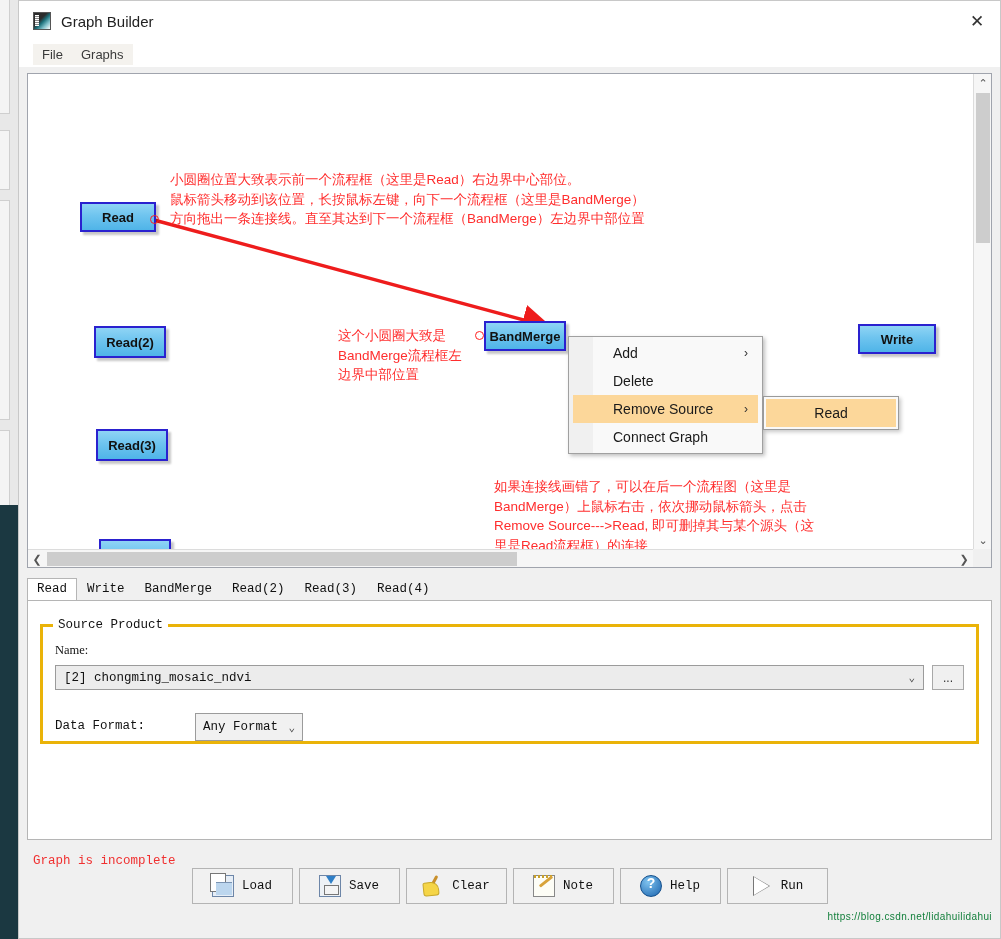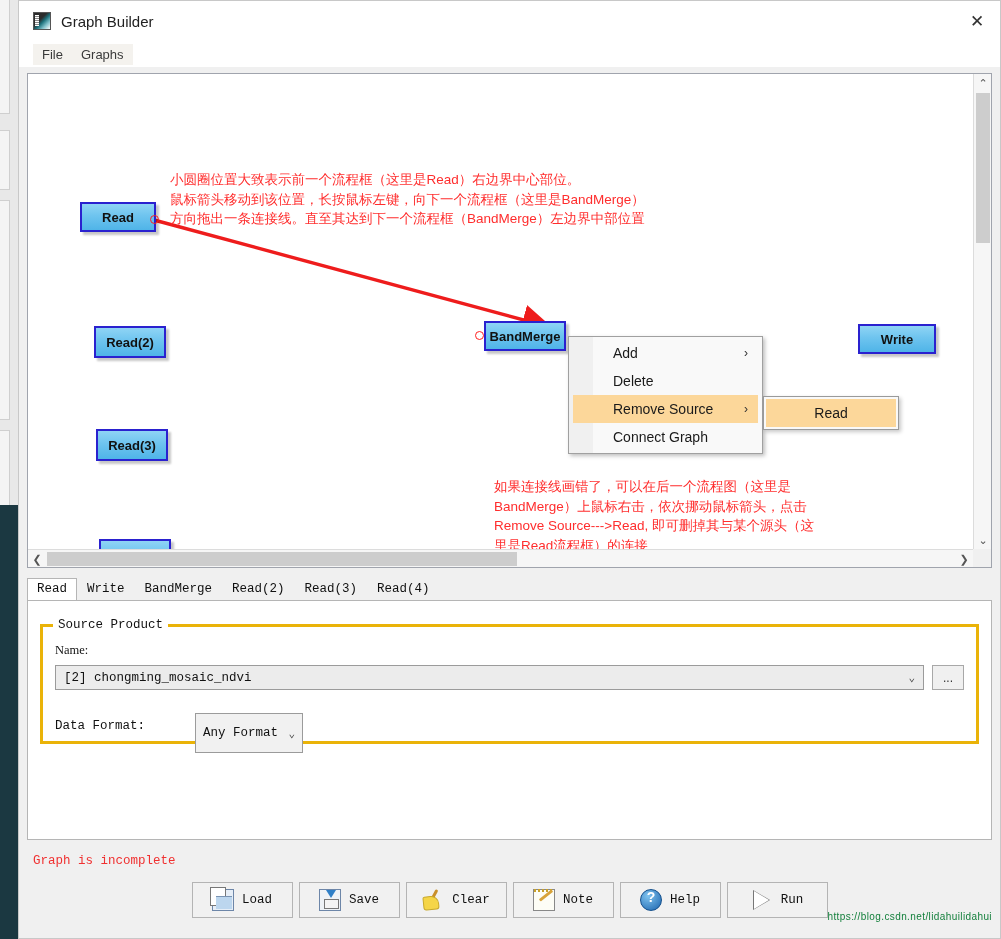--- a/index.html
+++ b/index.html
@@ -192,34 +192,34 @@
   }
   .combo .caret { margin-left: auto; font-size: 11px; color: #444; }
   .dots-btn {
     position: absolute; right: 12px; top: 38px; width: 32px; height: 25px;
     background: #f0f0f0; border: 1px solid #a8a8a8;
     display: flex; align-items: center; justify-content: center;
     font-size: 12px; color: #333; cursor: pointer;
   }
   .fmt-label { position: absolute; left: 12px; top: 92px; }
   .fmt-combo {
-    position: absolute; left: 152px; top: 86px; width: 108px; height: 40px;
+    position: absolute; left: 152px; top: 86px; width: 108px; height: 28px;
     background: #f1f1f1; border: 1px solid #9b9b9b;
     display: flex; align-items: center; padding: 0 7px;
     font-family: "Liberation Mono", monospace; font-size: 12.5px; color: #111;
     cursor: pointer;
   }
   .fmt-combo .caret { margin-left: auto; font-size: 11px; color: #444; }
   
   .status {
     margin: 14px 0 0 14px; flex: none;
     font-family: "Liberation Mono", monospace; font-size: 12.5px; color: #f03030;
   }
   .btnrow {
-    margin-top: 14px; flex: none; display: flex; justify-content: center; gap: 6px;
+    flex: none; display: flex; justify-content: center; gap: 6px;
   }
   .btn {
     width: 101px; height: 36px; background: #f1f1f1;
     border: 1px solid #b4b4b4;
     display: flex; align-items: center; justify-content: center; gap: 8px;
     cursor: pointer;
     font-family: "Liberation Mono", monospace; font-size: 12.5px; color: #111;
   }
   .btn .ic { width: 22px; height: 22px; position: relative; flex: none; }
   
@@ -297,20 +297,23 @@
         </div>
         <div class="node" style="left: 456px; top: 247px; width: 82px; height: 30px;">
           <span>BandMerge</span>
         </div>
         <div class="node" style="left: 830px; top: 250px; width: 78px; height: 30px;">
           <span>Write</span>
         </div>
         <div class="annot" style="left: 142px; top: 96px;">小圆圈位置大致表示前一个流程框（这里是Read）右边界中心部位。
 鼠标箭头移动到该位置，长按鼠标左键，向下一个流程框（这里是BandMerge）
 方向拖出一条连接线。直至其达到下一个流程框（BandMerge）左边界中部位置</div>
+        <div class="annot" style="left: 310px; top: 252px;">这个小圆圈大致是
+BandMerge流程框左
+边界中部位置</div>
         <div class="annot" style="left: 466px; top: 403px;">如果连接线画错了，可以在后一个流程图（这里是
 BandMerge）上鼠标右击，依次挪动鼠标箭头，点击
 Remove Source---&gt;Read, 即可删掉其与某个源头（这
 里是Read流程框）的连接</div>
         <div class="redcircle" style="left: 122px; top: 141px;"></div>
         <div class="redcircle" style="left: 447px; top: 257px;"></div>
         <div class="ctxmenu" style="left: 540px; top: 262px;">
           <div class="ctx-item">
             <span>Add</span>
             <span class="ctx-arrow">›</span>

